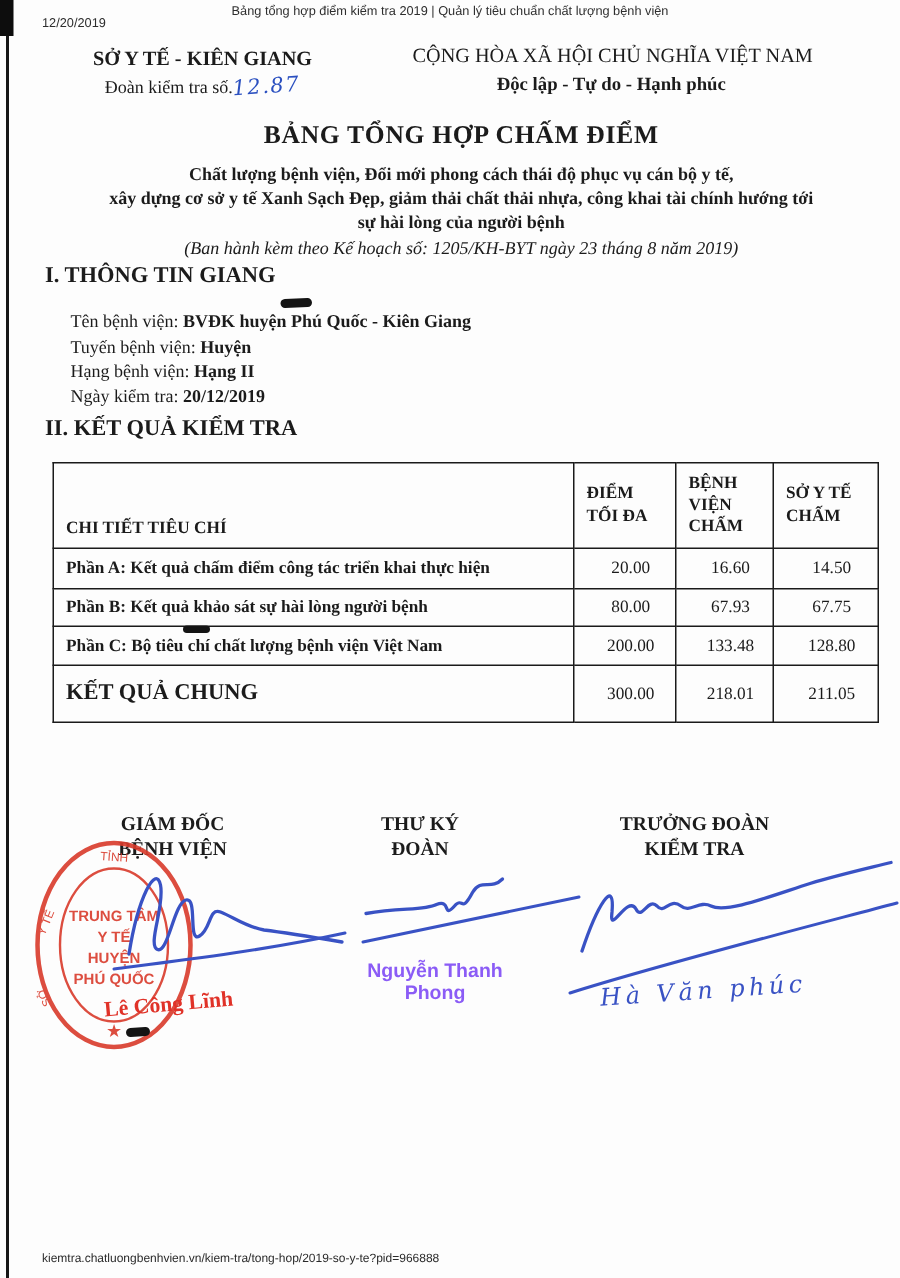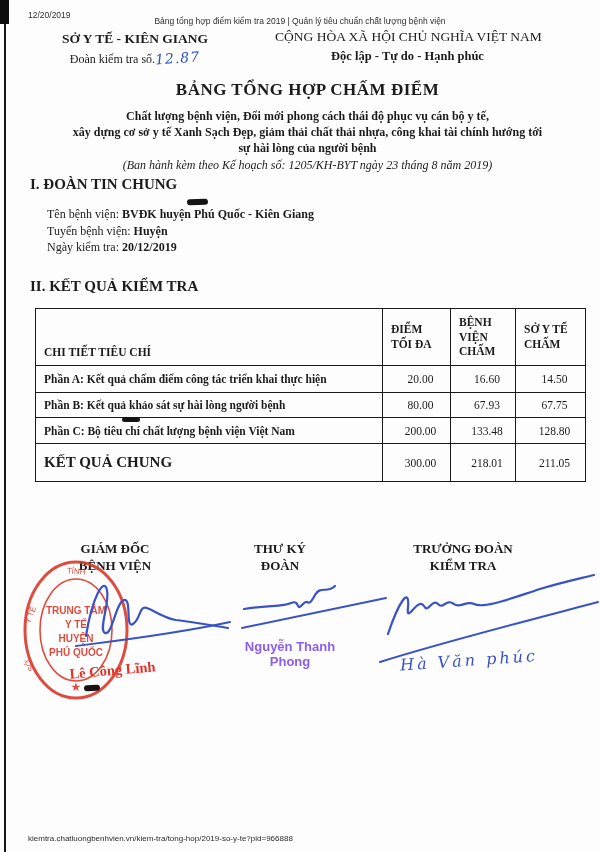--- a/index.html
+++ b/index.html
@@ -11,21 +11,21 @@
   .abs{position:absolute;}
   
   .edge-line{left:4px;top:0;width:2px;height:852px;background:#161616;}
   .corner-blob{left:0;top:0;width:9px;height:24px;background:#0d0d0d;}
   .smudge{background:#141414;border-radius:3px;}
   .smudge-1{left:187px;top:199px;width:21px;height:6px;transform:rotate(-2deg);}
   .smudge-2{left:122px;top:417px;width:18px;height:5px;z-index:5;}
   .smudge-3{left:84px;top:685px;width:16px;height:6px;z-index:6;transform:rotate(-4deg);}
   
   .print-date{left:28px;top:10px;font-family:Liberation Sans, sans-serif;font-size:8.5px;color:#2e2e2e;}
-  .print-title{left:0;right:0;top:16px;text-align:center;font-family:"Liberation Sans",sans-serif;font-size:8.5px;color:#2e2e2e;}
+  .print-title{left:0;right:0;top:2px;text-align:center;font-family:"Liberation Sans",sans-serif;font-size:8.5px;color:#2e2e2e;}
   .footer-url{left:28px;top:834px;font-family:"Liberation Sans",sans-serif;font-size:8px;color:#2a2a2a;}
   .footer-page{left:560px;top:831px;font-family:"Liberation Sans",sans-serif;font-size:7.5px;color:#2a2a2a;margin-left:48px;}
   
   .org-block{left:55px;top:31px;width:160px;text-align:center;}
   .org-name{font-weight:bold;font-size:13.5px;white-space:nowrap;}
   .org-sub{font-size:12px;margin-top:3px;white-space:nowrap;}
   .handwritten-no{color:#2b50c0;font-style:italic;font-size:14px;letter-spacing:1px;display:inline-block;transform:rotate(-4deg);font-family:"DejaVu Serif",serif;}
   .national-block{left:275px;top:29px;width:265px;text-align:center;}
   .nat1{font-size:13.5px;white-space:nowrap;}
   .nat2{font-weight:bold;font-size:12.5px;margin-top:4px;}
@@ -85,26 +85,27 @@
 
 <div class="abs doc-title">BẢNG TỔNG HỢP CHẤM ĐIỂM</div>
 
 <div class="abs subtitle">
   <div>Chất lượng bệnh viện, Đổi mới phong cách thái độ phục vụ cán bộ y tế,</div>
   <div>xây dựng cơ sở y tế Xanh Sạch Đẹp, giảm thải chất thải nhựa, công khai tài chính hướng tới</div>
   <div>sự hài lòng của người bệnh</div>
 </div>
 <div class="abs issuance">(Ban hành kèm theo Kế hoạch số: 1205/KH-BYT ngày 23 tháng 8 năm 2019)</div>
 
-<div class="abs sec-head sec1-head">I. ĐOÀN TIN CHUNG</div>
+<div class="abs sec-head sec1-head">I. THÔNG TIN GIANG</div>
 <div class="abs smudge smudge-1"></div>
 
 <div class="abs fields">
   <div class="field"><span class="flabel">Tên bệnh viện:</span> <span class="fvalue">BVĐK huyện Phú Quốc - Kiên Giang</span></div>
   <div class="field"><span class="flabel">Tuyến bệnh viện:</span> <span class="fvalue">Huyện</span></div>
+  <div class="field"><span class="flabel">Hạng bệnh viện:</span> <span class="fvalue">Hạng II</span></div>
   <div class="field"><span class="flabel">Ngày kiểm tra:</span> <span class="fvalue">20/12/2019</span></div>
 </div>
 
 <div class="abs sec-head sec2-head">II. KẾT QUẢ KIỂM TRA</div>
 
 <table class="score">
   <colgroup>
       <col style="width:347px">
       <col style="width:68px">
       <col style="width:65px">

